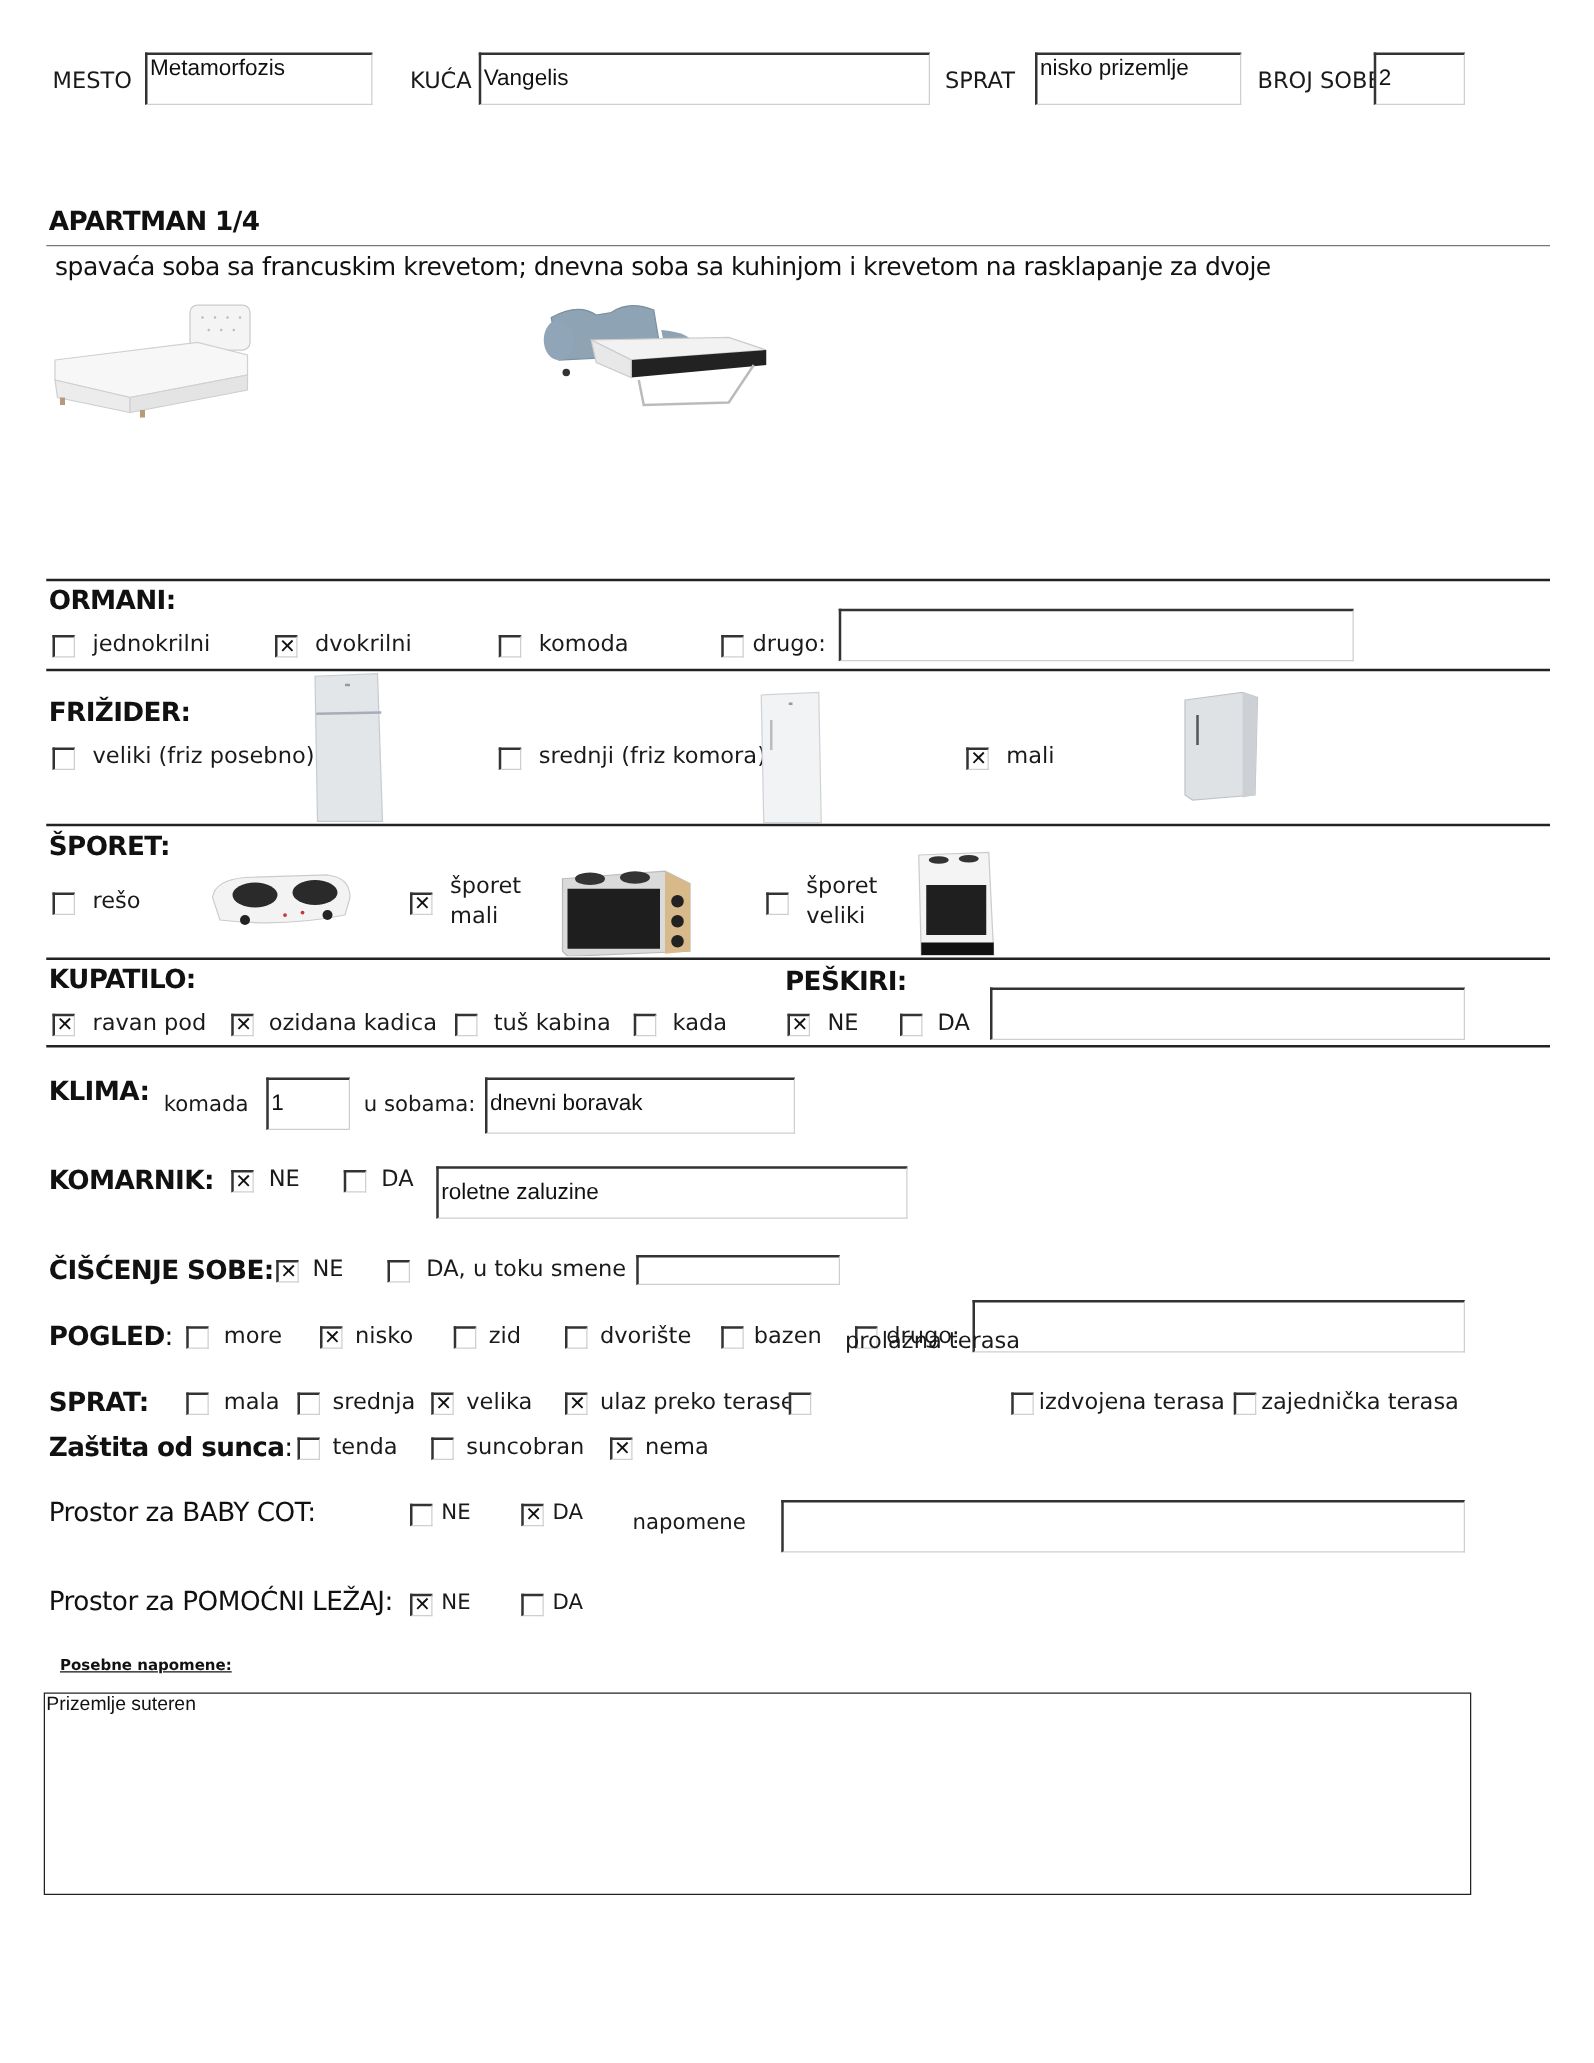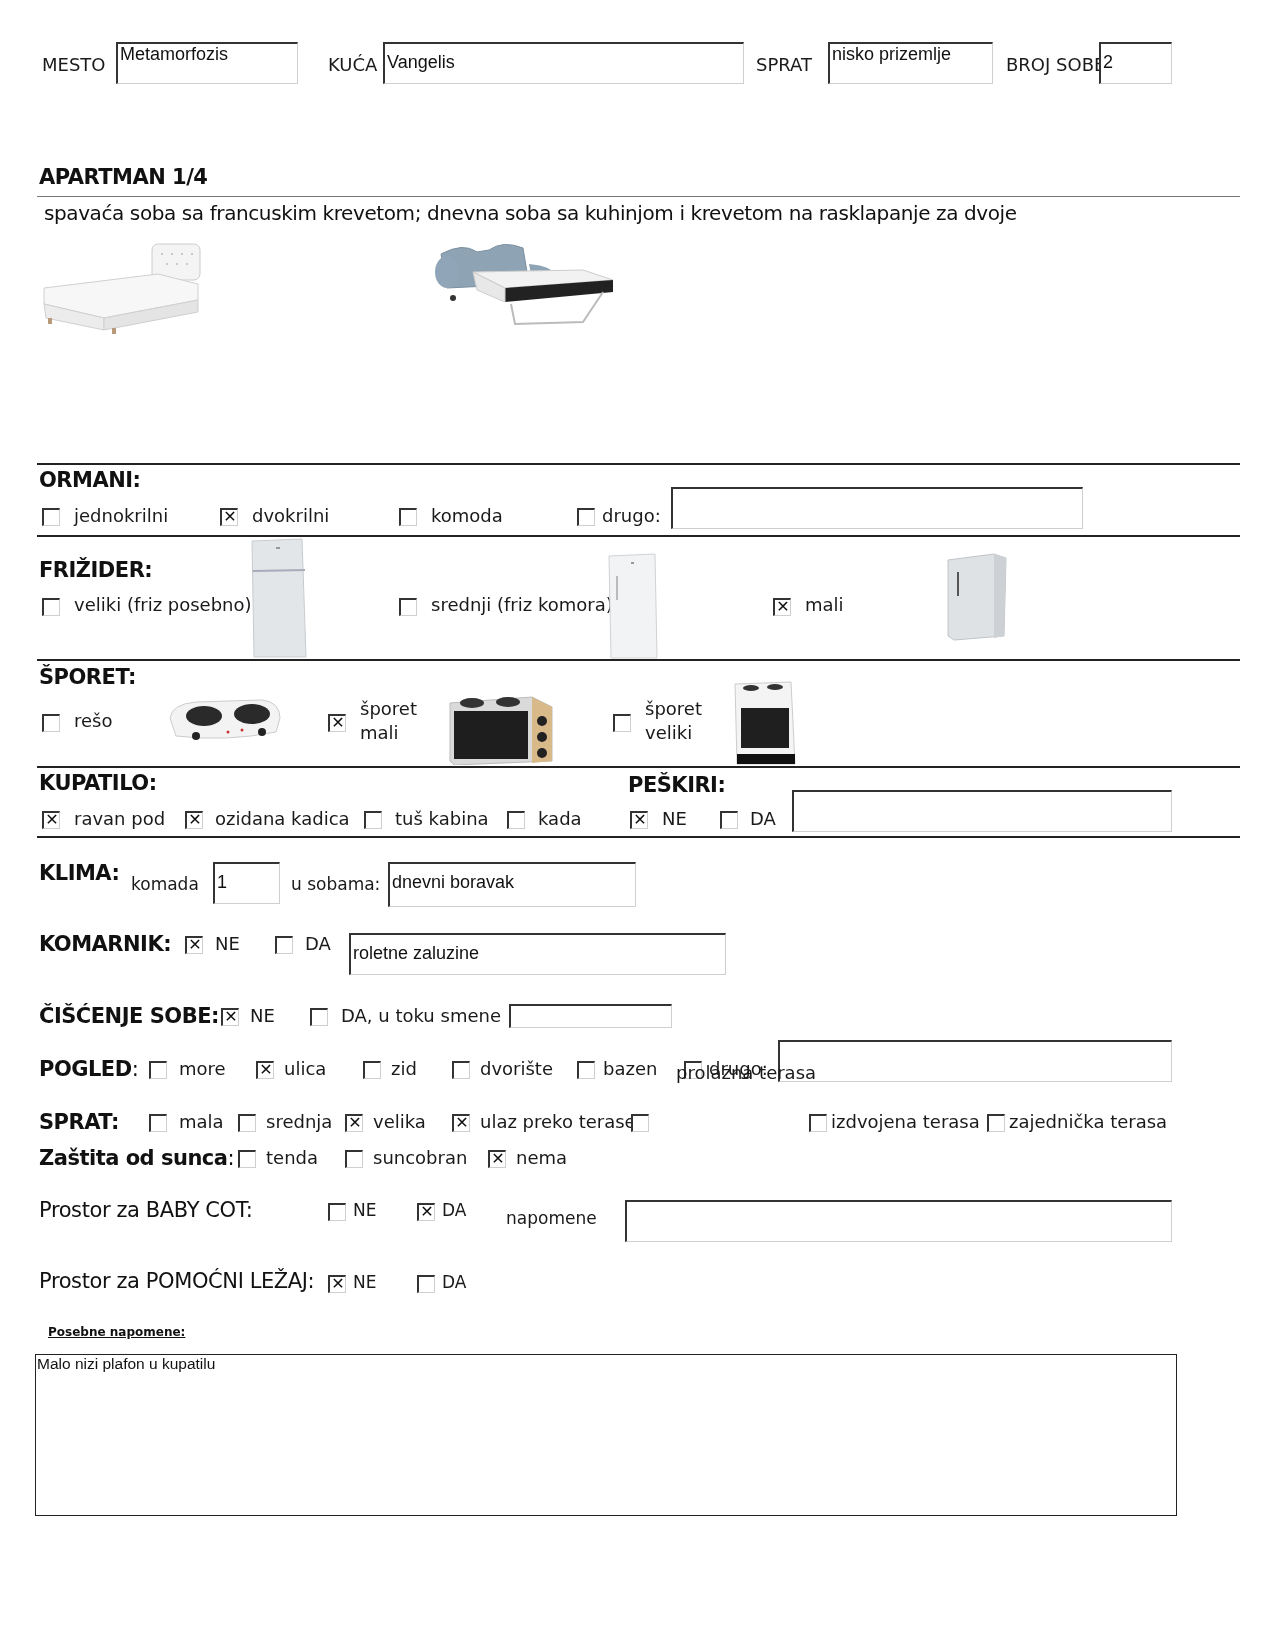--- a/index.html
+++ b/index.html
@@ -168,21 +168,21 @@
 <div class="cb checked" style="left:221px;top:1008px;"></div>
 <span class="abs lbl" style="left:250px;top:1005px;">NE</span>
 <div class="cb" style="left:310px;top:1008px;"></div>
 <span class="abs lbl" style="left:341px;top:1005px;">DA, u toku smene</span>
 <div class="field" style="left:509px;top:1004px;width:163px;height:24px;"></div>
 
 <span class="abs hdr" style="left:39px;top:1057px;"><span>POGLED</span><span style="font-weight:normal;">:</span></span>
 <div class="cb" style="left:149px;top:1061px;"></div>
 <span class="abs lbl" style="left:179px;top:1058px;">more</span>
 <div class="cb checked" style="left:256px;top:1061px;"></div>
-<span class="abs lbl" style="left:284px;top:1058px;">ulica</span>
+<span class="abs lbl" style="left:284px;top:1058px;">nisko</span>
 <div class="cb" style="left:363px;top:1061px;"></div>
 <span class="abs lbl" style="left:391px;top:1058px;">zid</span>
 <div class="cb" style="left:452px;top:1061px;"></div>
 <span class="abs lbl" style="left:480px;top:1058px;">dvorište</span>
 <div class="cb" style="left:577px;top:1061px;"></div>
 <span class="abs lbl" style="left:603px;top:1058px;">bazen</span>
 <div class="cb" style="left:684px;top:1061px;"></div>
 <span class="abs lbl" style="left:709px;top:1058px;">drugo:</span>
 <div class="field" style="left:778px;top:1040px;width:394px;height:42px;"></div>
 
@@ -219,14 +219,14 @@
 <div class="field" style="left:625px;top:1200px;width:547px;height:42px;"></div>
 
 <span class="abs" style="left:39px;top:1269px;font-family:'DejaVu Sans',sans-serif;font-size:21px;white-space:nowrap;letter-spacing:-0.4px;">Prostor za POMOĆNI LEŽAJ:</span>
 <div class="cb checked" style="left:328px;top:1275px;"></div>
 <span class="abs lbl-sm" style="left:353px;top:1272px;">NE</span>
 <div class="cb" style="left:417px;top:1275px;"></div>
 <span class="abs lbl-sm" style="left:442px;top:1272px;">DA</span>
 
 <span class="abs" style="left:48px;top:1325px;font-family:'DejaVu Sans',sans-serif;font-weight:bold;font-size:12px;white-space:nowrap;text-decoration:underline;">Posebne napomene:</span>
 <div class="abs" style="left:35px;top:1354px;width:1142px;height:162px;border:1.5px solid #222;box-sizing:border-box;font-family:'Liberation Sans',sans-serif;font-size:15.5px;line-height:18px;color:#111;padding:0 1px;">
-  <div>Malo nizi plafon u kupatilu</div>
+  <div>Prizemlje suteren</div>
 </div>
 
 </body></html>

